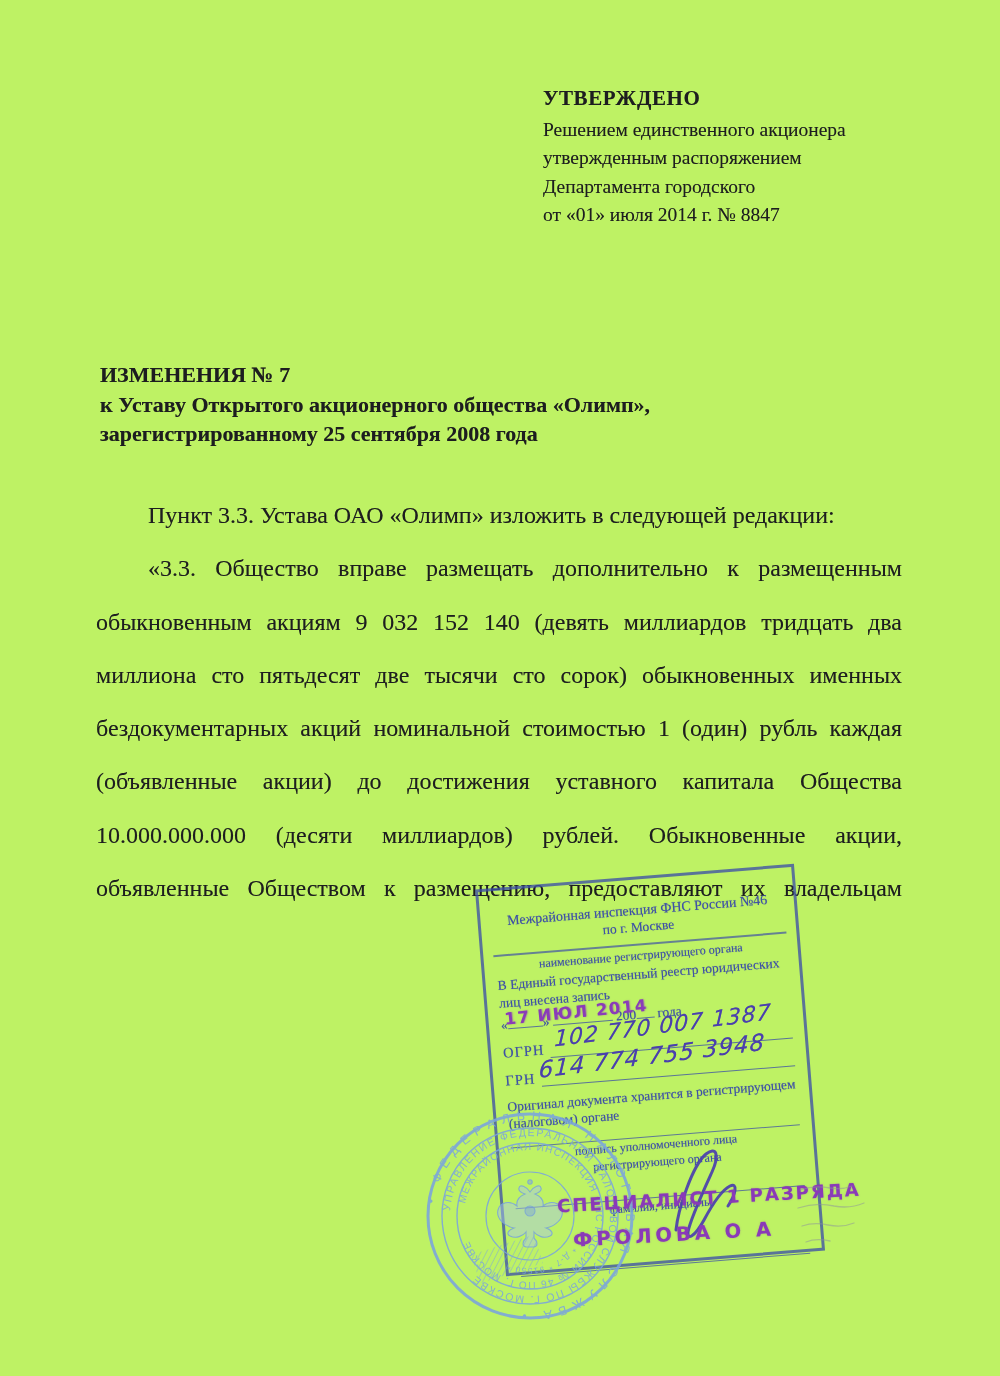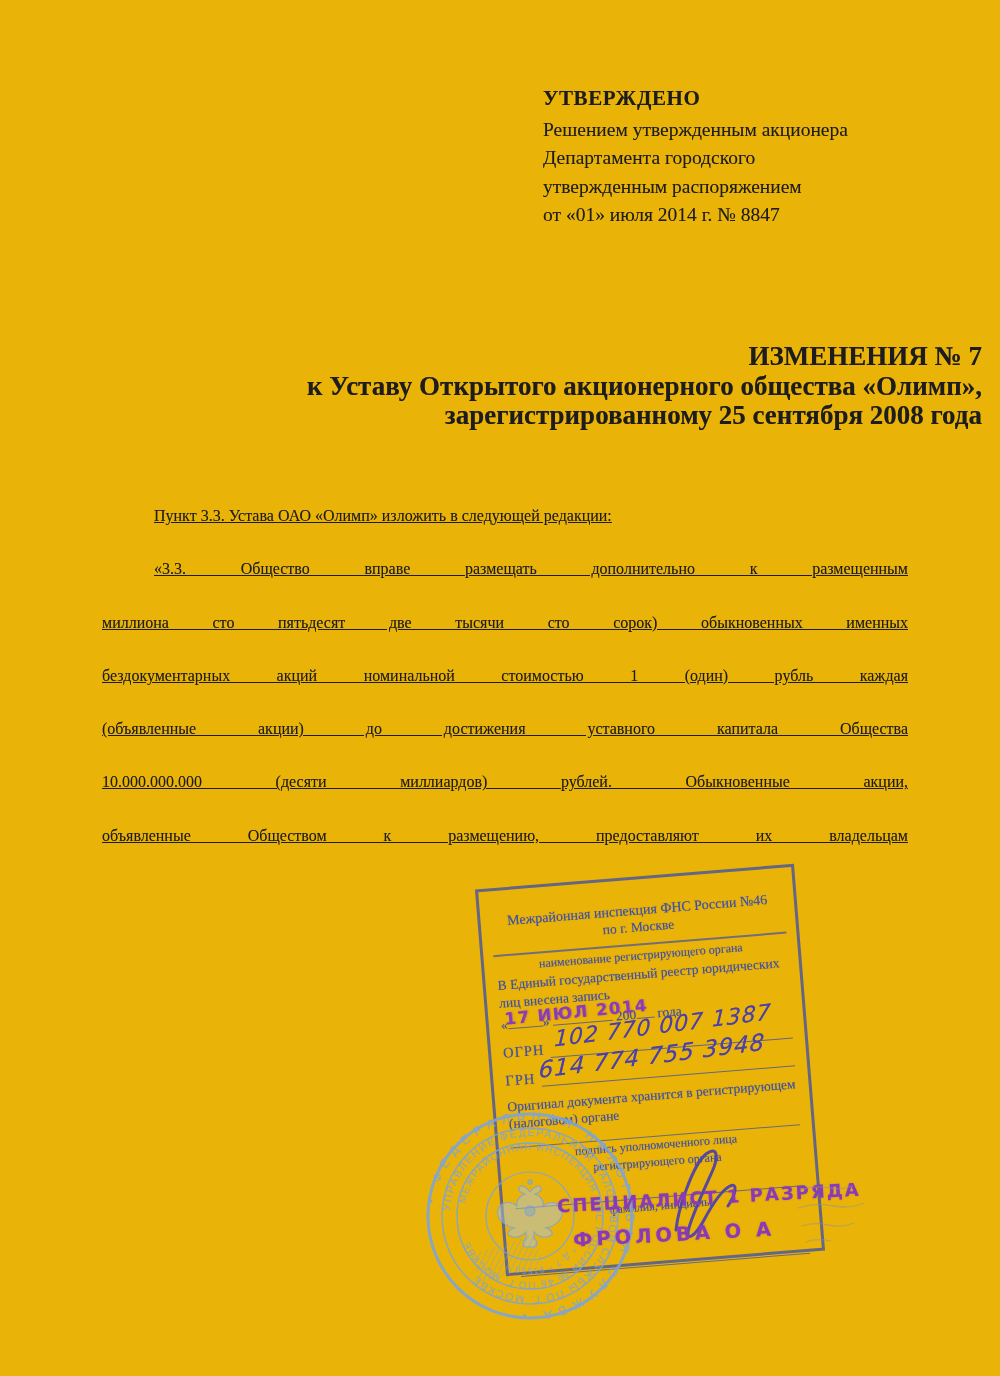--- a/index.html
+++ b/index.html
@@ -1,31 +1,31 @@
 <!DOCTYPE html>
 <html><head>
 <meta charset="utf-8">
 <style>
   html,body{margin:0;padding:0;background:#e9e9e9;}
   .page{
     position:relative; width:1000px; height:1376px; margin:0 auto;
-    background:#eab308; overflow:hidden;
+    background:#bef264; overflow:hidden;
     font-family:"Liberation Serif", serif; color:#1d1d20;
   }
   
   .approval{position:absolute; left:543px; top:84px; width:390px;
     font-size:19.5px; line-height:28.5px; text-shadow:0 0 .4px rgba(0,0,0,.35);}
   .approval .hd{font-weight:bold; font-size:21px; letter-spacing:.6px; margin-bottom:3px;}
   
-  .doc-title{position:absolute; left:100px; top:342px; width:882px;
-    text-align:right; font-weight:bold; font-size:27px; line-height:29.5px;
+  .doc-title{position:absolute; left:100px; top:360px; width:882px;
+    text-align:left; font-weight:bold; font-size:22px; line-height:29.5px;
     text-shadow:0 0 .4px rgba(0,0,0,.4);}
   
-  .body-text{position:absolute; left:102px; top:501px; width:806px;
-    font-size:16px; line-height:29.3px; text-shadow:0 0 .4px rgba(0,0,0,.35);text-decoration:underline;}
+  .body-text{position:absolute; left:96px; top:501px; width:806px;
+    font-size:24px; line-height:29.3px; text-shadow:0 0 .4px rgba(0,0,0,.35);}
   .bline{text-align:justify;}
   .just{text-align-last:justify;margin-top:24px;}
   .indent{text-indent:52px;}
   
   .stamp{
     position:absolute; left:490px; top:876px; width:320px; height:388px;
     border:3px solid rgba(62,81,166,.78); box-sizing:border-box;
     transform:rotate(-4.6deg);
     color:#3e51a6; font-size:13.5px; line-height:17px; padding:10px 12px;
     text-shadow:0 0 .8px rgba(62,81,166,.55);
@@ -71,35 +71,36 @@
   
   .layer{position:absolute;}
 </style>
 </head>
 <body>
 
 <div class="page">
 
   <div class="approval">
     <div class="hd">УТВЕРЖДЕНО</div>
-    <div>Решением утвержденным акционера</div>
+    <div>Решением единственного акционера</div>
+    <div>утвержденным распоряжением</div>
     <div>Департамента городского</div>
-    <div>утвержденным распоряжением</div>
     <div>от «01» июля 2014 г. № 8847</div>
   </div>
 
   <div class="doc-title">
     <div>ИЗМЕНЕНИЯ № 7</div>
     <div>к Уставу Открытого акционерного общества «Олимп»,</div>
     <div>зарегистрированному 25 сентября 2008 года</div>
   </div>
 
   <div class="body-text">
     <div class="bline indent">Пункт 3.3. Устава ОАО «Олимп» изложить в следующей редакции:</div>
     <div class="bline just indent">«3.3. Общество вправе размещать дополнительно к размещенным</div>
+    <div class="bline just">обыкновенным акциям 9 032 152 140 (девять миллиардов тридцать два</div>
     <div class="bline just">миллиона сто пятьдесят две тысячи сто сорок) обыкновенных именных</div>
     <div class="bline just">бездокументарных акций номинальной стоимостью 1 (один) рубль каждая</div>
     <div class="bline just">(объявленные акции) до достижения уставного капитала Общества</div>
     <div class="bline just">10.000.000.000 (десяти миллиардов) рублей. Обыкновенные акции,</div>
     <div class="bline just">объявленные Обществом к размещению, предоставляют их владельцам</div>
   </div>
 
   <div class="stamp">
     <div class="s-c s-org1">Межрайонная инспекция ФНС России №46</div>
     <div class="s-c">по г. Москве</div>

